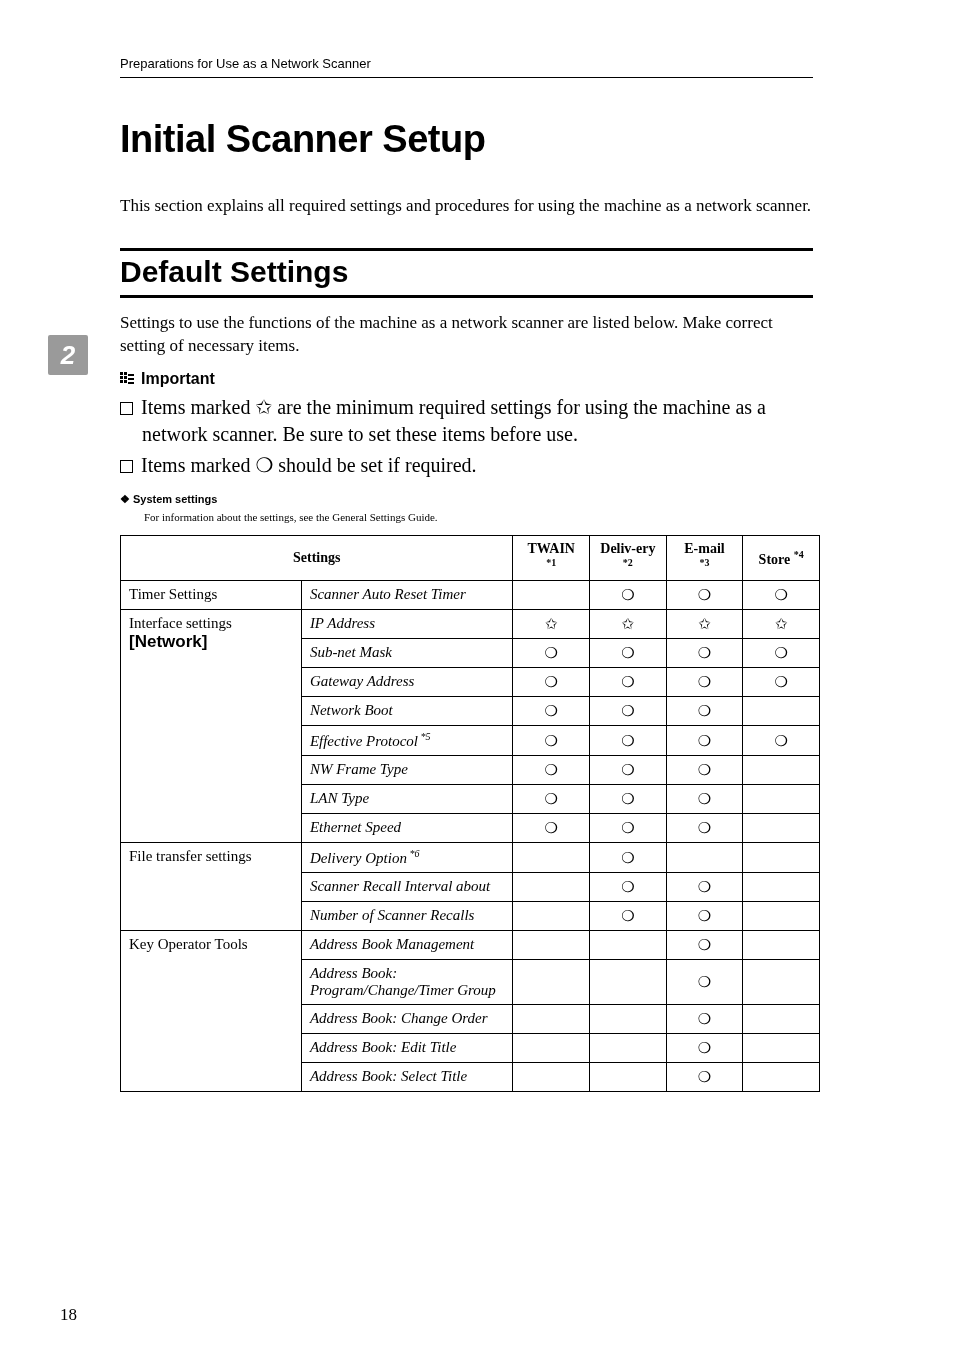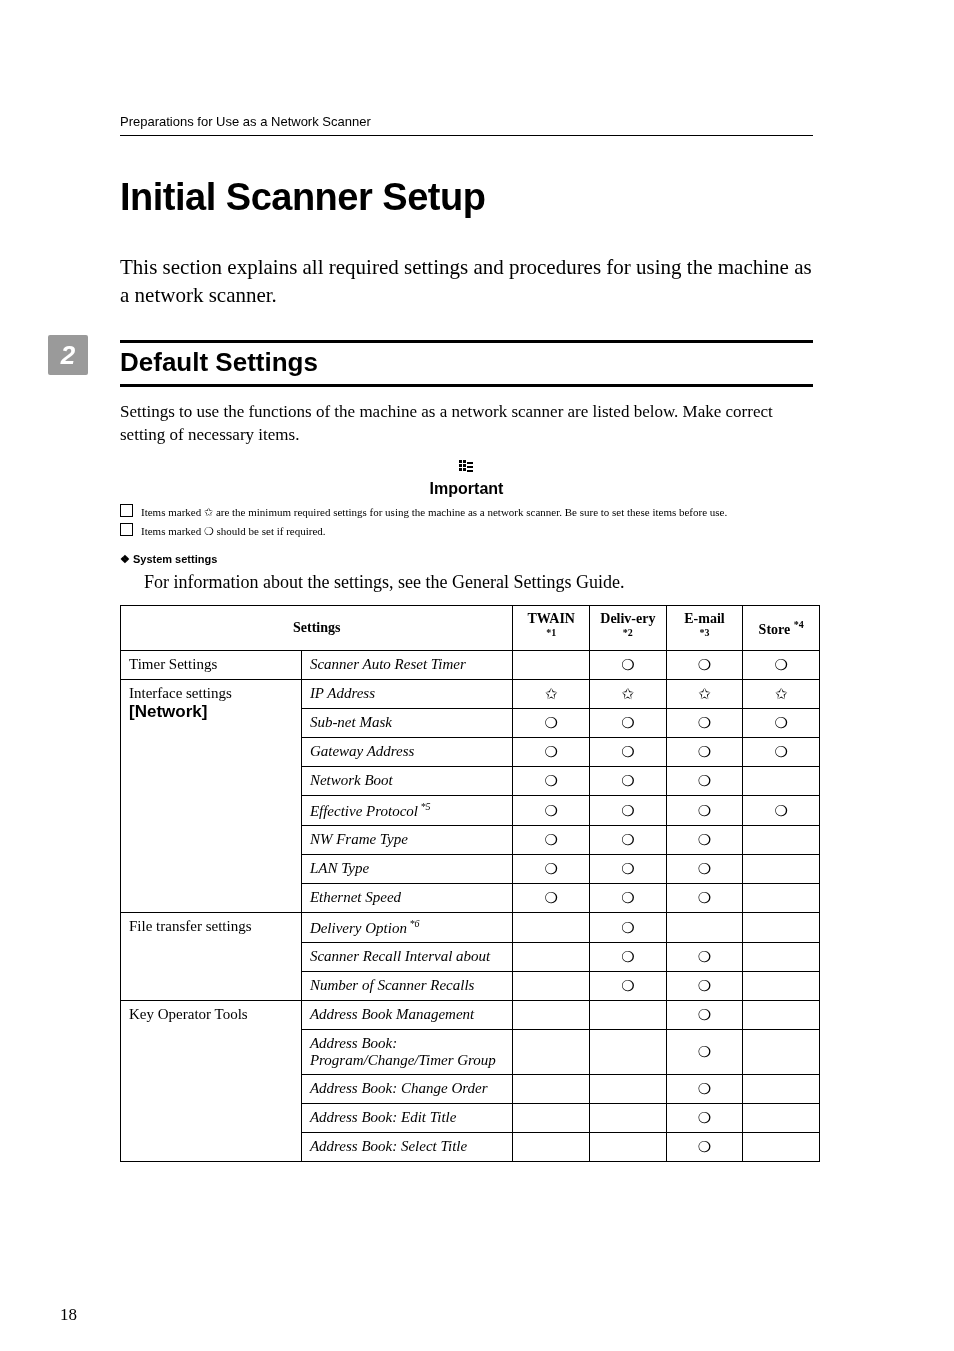--- a/index.html
+++ b/index.html
@@ -8,40 +8,40 @@
     background: #fff;
     font-family: "Times New Roman", Times, serif;
     color: #000;
     width: 954px;
   }
   .page {
     position: relative;
     width: 913px;
     height: 1351px;
     box-sizing: border-box;
-    padding: 114px 100px 40px 120px;
+    padding: 56px 100px 40px 120px;
   }
   .running-head {
     font-family: Arial, Helvetica, sans-serif;
     font-size: 13px;
     color: #000;
     border-bottom: 1px solid #000;
     padding-bottom: 6px;
     margin-bottom: 40px;
   }
   h1.main-title {
     font-family: Arial, Helvetica, sans-serif;
     font-weight: 700;
     font-size: 38px;
     margin: 0 0 34px 0;
     letter-spacing: -0.5px;
   }
   .intro {
     font-family: "Book Antiqua", Palatino, "Palatino Linotype", serif;
-    font-size: 21px;
+    font-size: 17px;
     line-height: 1.35;
     margin: 0 0 30px 0;
   }
   .side-tab {
     position: absolute;
     left: 48px;
     top: 335px;
     width: 40px;
     height: 40px;
     background: #9a9a9a;
@@ -53,21 +53,21 @@
   .side-tab span {
     font-family: Arial, Helvetica, sans-serif;
     font-weight: 700;
     font-size: 26px;
     color: #fff;
     font-style: italic;
   }
   h2.section-title {
     font-family: Arial, Helvetica, sans-serif;
     font-weight: 700;
-    font-size: 26px;
+    font-size: 30px;
     margin: 0 0 6px 0;
   }
   .thick-rule-top {
     border-top: 3px solid #000;
     margin-bottom: 4px;
   }
   .thick-rule-bottom {
     border-top: 3px solid #000;
     margin-top: 6px;
     margin-bottom: 14px;
@@ -79,30 +79,29 @@
     margin: 0 0 12px 0;
   }
   .important-head {
     font-family: Arial, Helvetica, sans-serif;
     font-weight: 700;
     font-size: 16px;
     margin: 10px 0 6px 0;
     display: flex;
     align-items: center;
     gap: 5px;
-    flex-direction: column;
   }
   .bullet-list {
     list-style: none;
     padding: 0;
     margin: 0 0 14px 0;
   }
   .bullet-list li {
     font-family: "Book Antiqua", Palatino, "Palatino Linotype", serif;
-    font-size: 11px;
+    font-size: 20px;
     line-height: 1.35;
     padding-left: 22px;
     text-indent: -22px;
     margin-bottom: 4px;
   }
   .bullet-list li .box {
     display: inline-block;
     width: 11px;
     height: 11px;
     border: 1.5px solid #000;
@@ -113,21 +112,21 @@
     font-family: Arial, Helvetica, sans-serif;
     font-weight: 700;
     font-size: 11px;
     margin: 12px 0 4px 0;
   }
   .diamond-head::before {
     content: "❖ ";
   }
   .sub-text {
     font-family: "Book Antiqua", Palatino, "Palatino Linotype", serif;
-    font-size: 18px;
+    font-size: 11px;
     line-height: 1.35;
     margin: 0 0 10px 24px;
   }
   table.settings {
     border-collapse: collapse;
     width: 700px;
     font-family: "Book Antiqua", Palatino, "Palatino Linotype", serif;
     font-size: 15px;
   }
   table.settings th, table.settings td {

